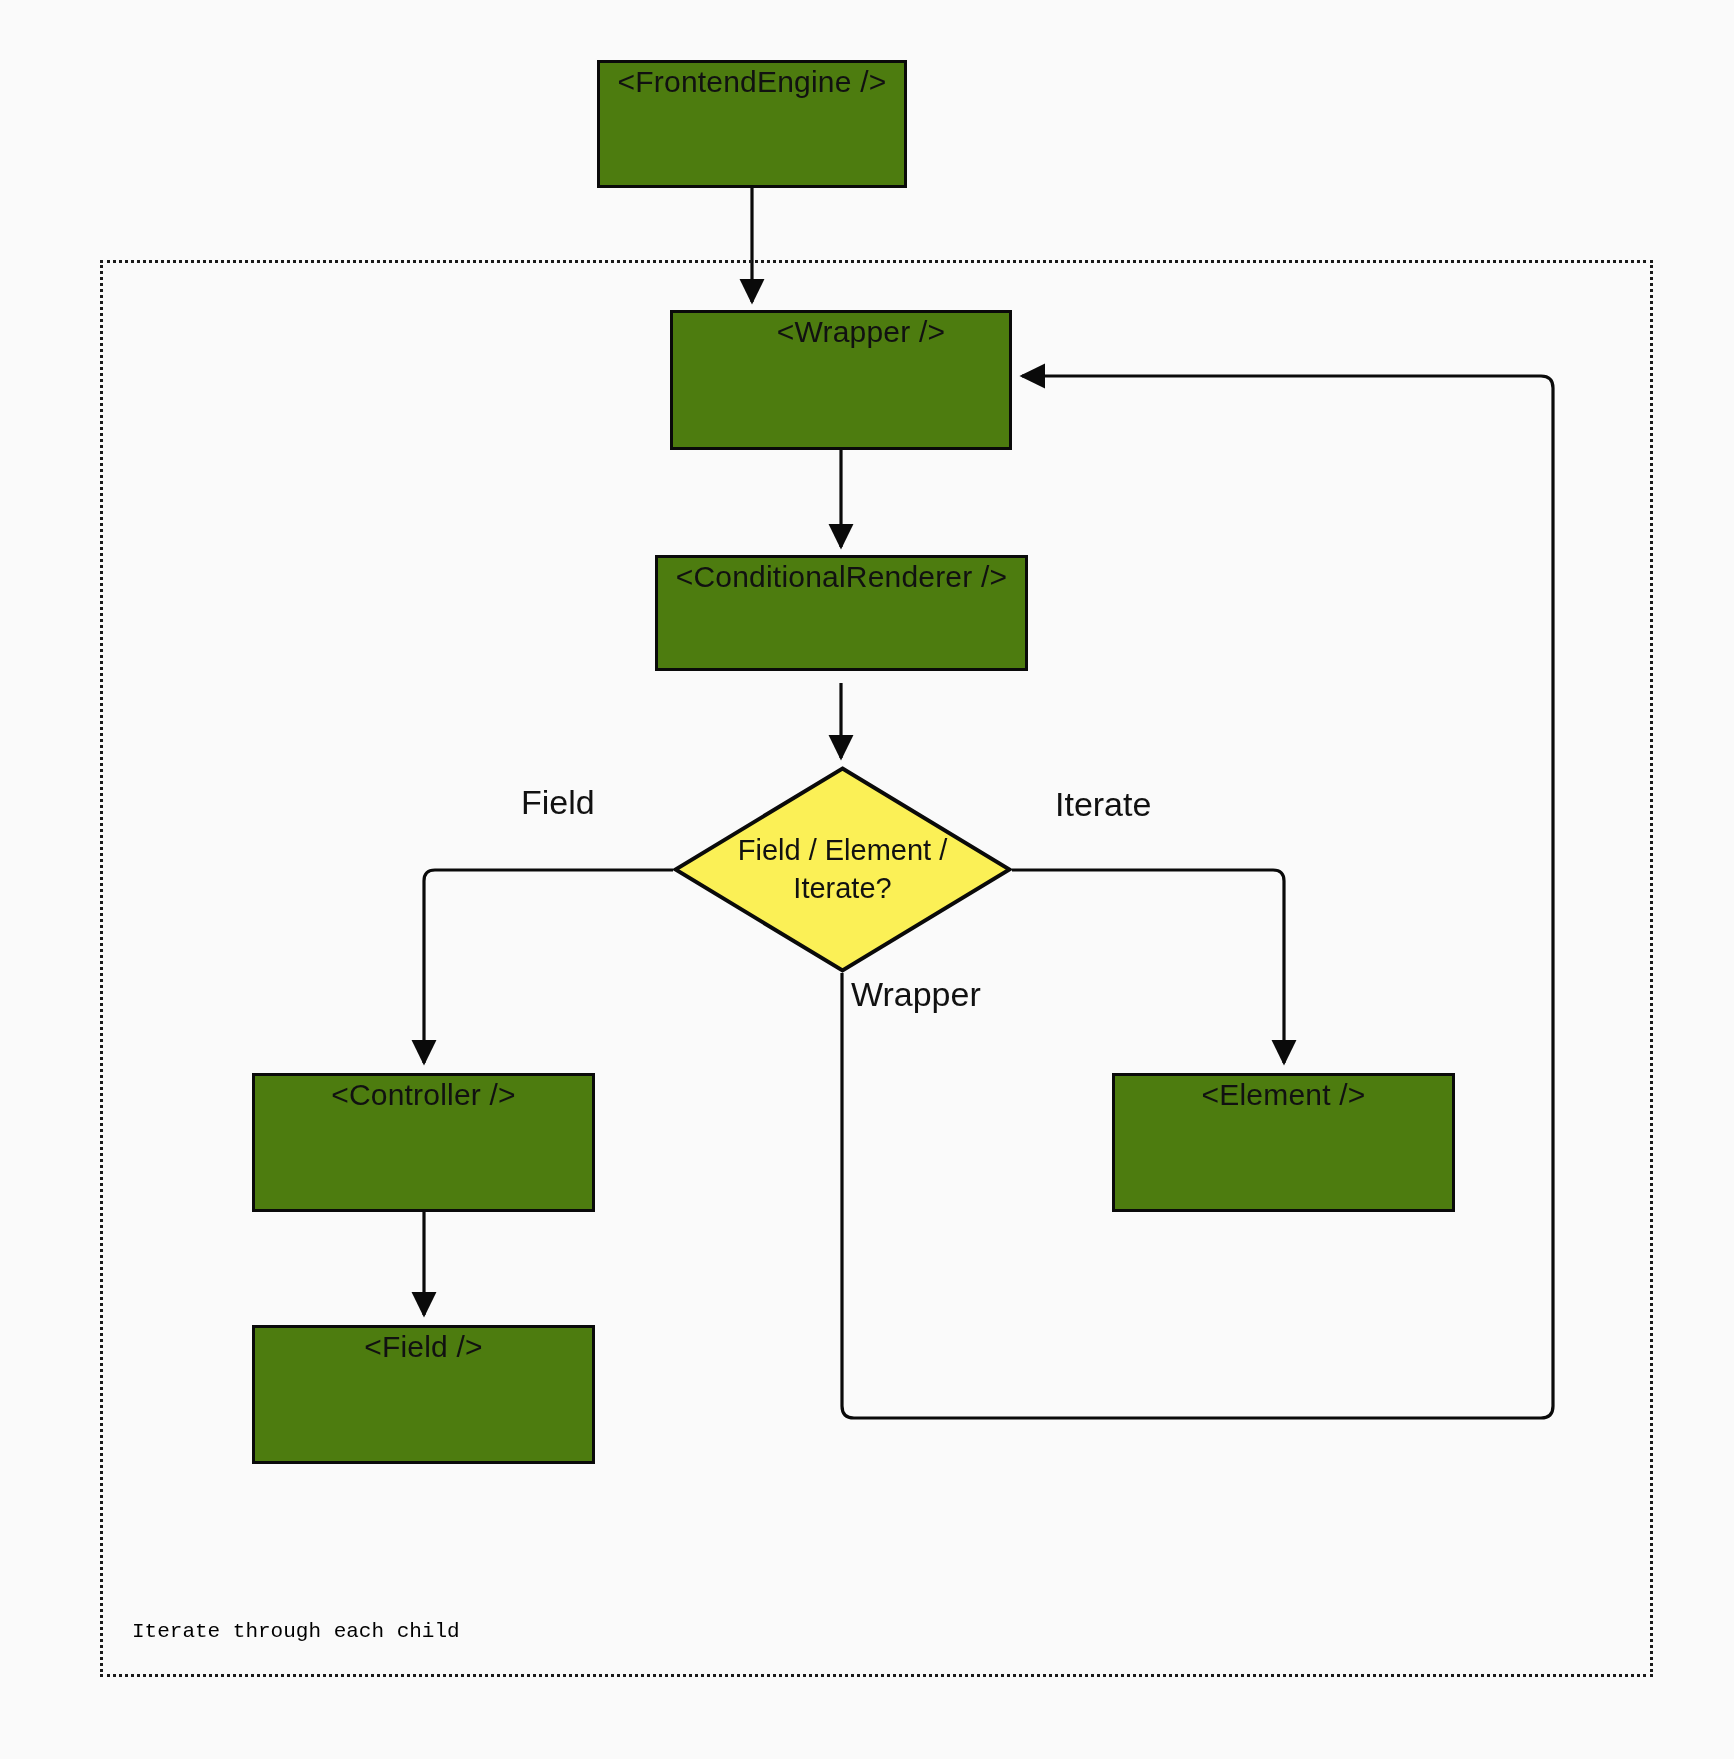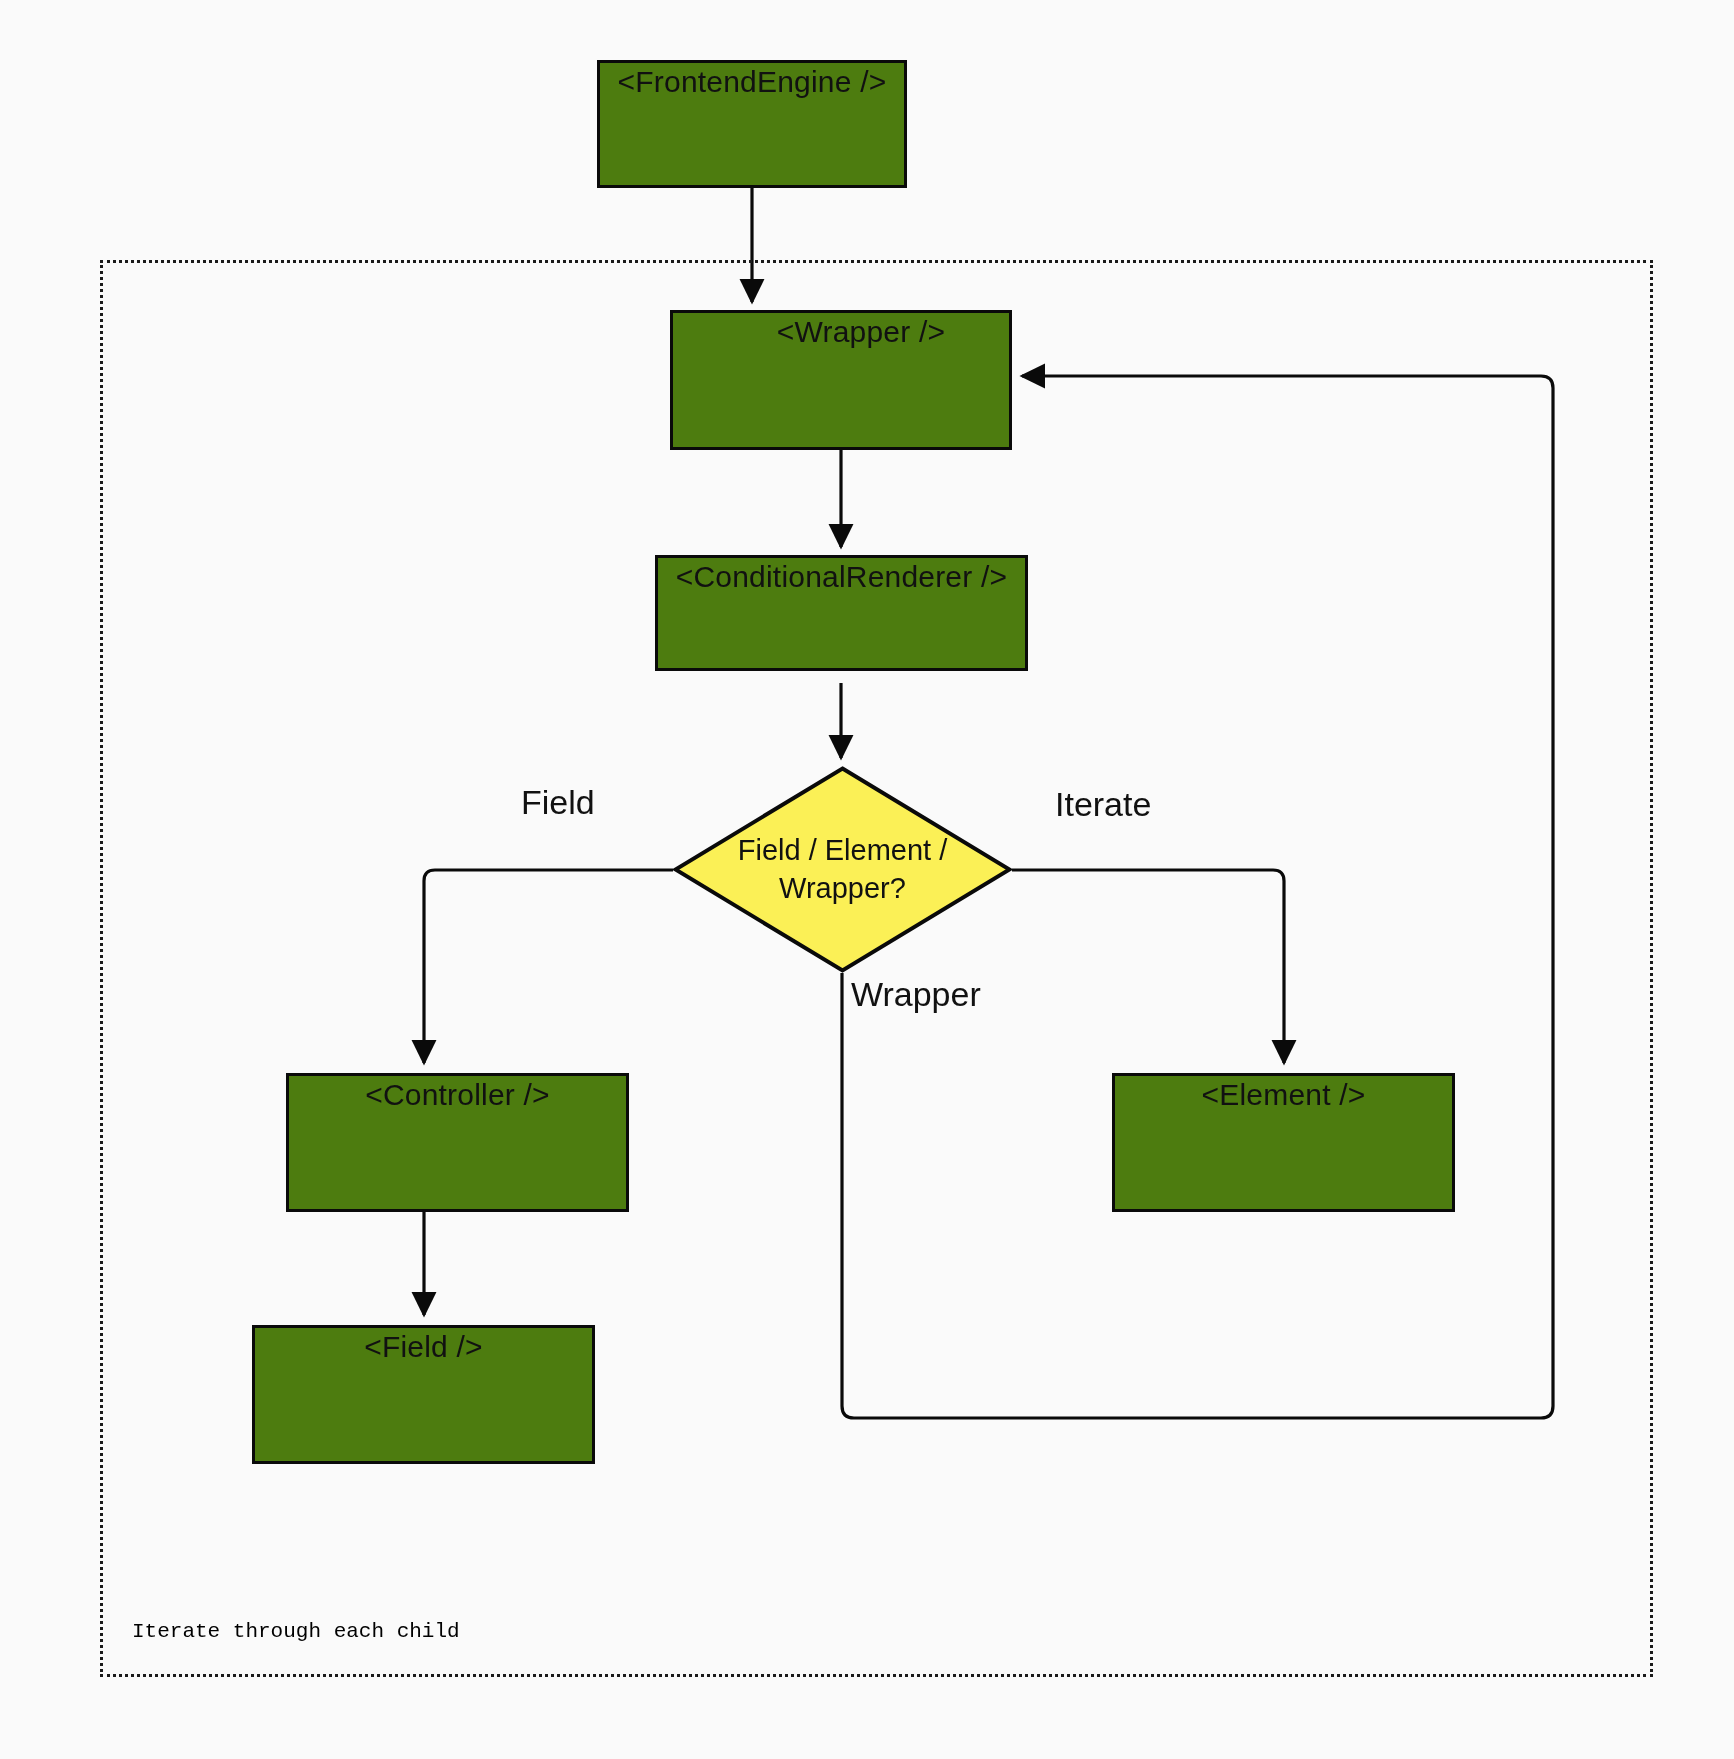--- a/index.html
+++ b/index.html
@@ -133,25 +133,25 @@
   <div class="node-box" style="left:655px; top:555px; width:373px; height:116px;">
     <span class="node-label">&lt;ConditionalRenderer /&gt;</span>
   </div>
 
   <div class="diamond-wrap" style="left:673px; top:766px; width:339px; height:207px;">
     <svg width="339" height="207" viewBox="0 0 339 207" style="position:absolute; left:0; top:0;">
       <polygon points="169.5,2.5 336.5,103.5 169.5,204.5 2.5,103.5" fill="#FBF056" stroke="#0a0a0a" stroke-width="4"></polygon>
     </svg>
     <div class="diamond-label">
       <span style="white-space:pre-line;">Field / Element /
-Wrapper?</span>
+Iterate?</span>
     </div>
   </div>
 
-  <div class="node-box" style="left:252px; top:1073px; width:343px; height:139px;margin-left:34px;">
+  <div class="node-box" style="left:252px; top:1073px; width:343px; height:139px;">
     <span class="node-label">&lt;Controller /&gt;</span>
   </div>
 
   <div class="node-box" style="left:252px; top:1325px; width:343px; height:139px;">
     <span class="node-label">&lt;Field /&gt;</span>
   </div>
 
   <div class="node-box" style="left:1112px; top:1073px; width:343px; height:139px;">
     <span class="node-label">&lt;Element /&gt;</span>
   </div>

